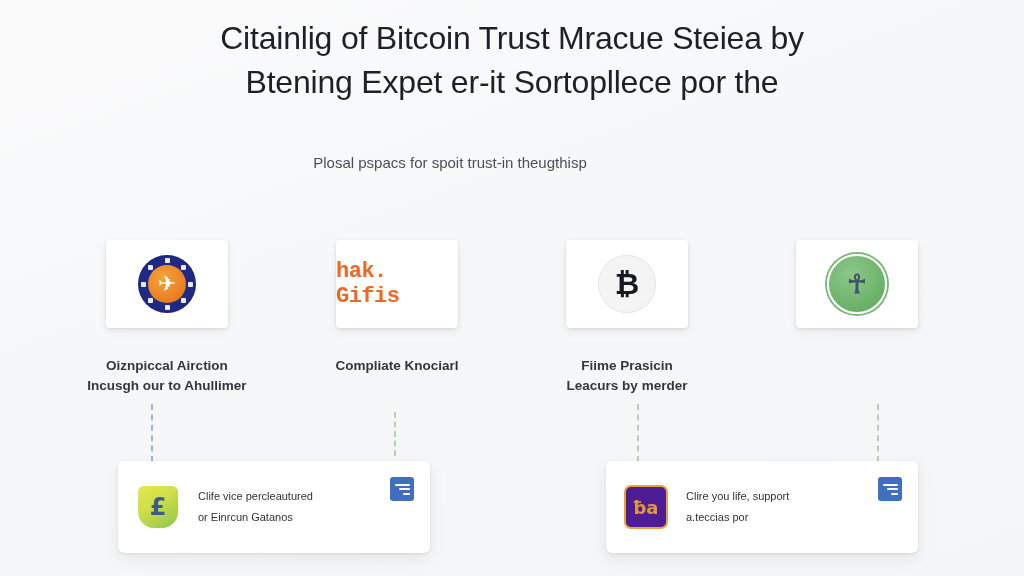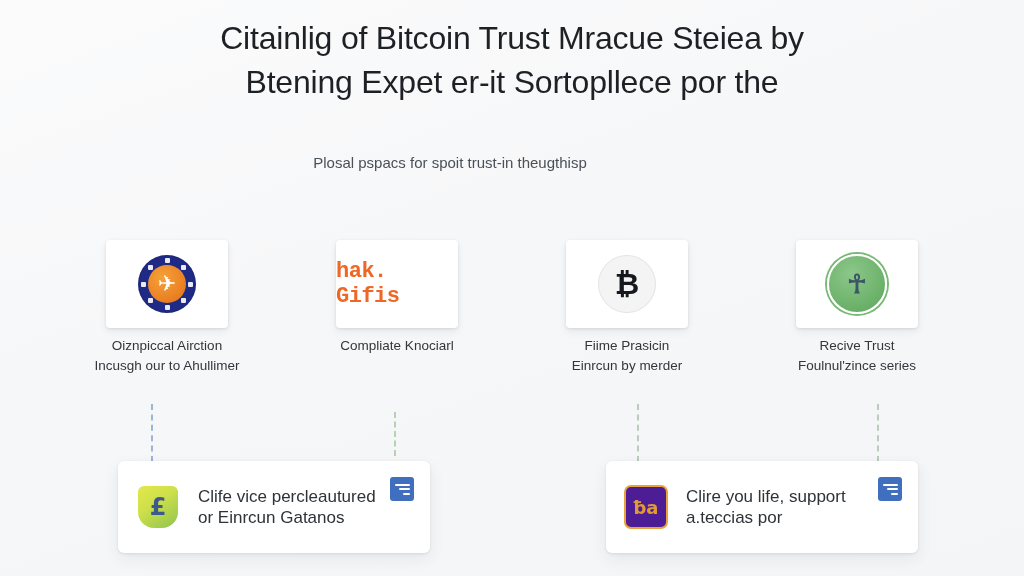--- a/index.html
+++ b/index.html
@@ -69,26 +69,26 @@
     height: 88px;
     background: #ffffff;
     border-radius: 4px;
     box-shadow: 0 1px 3px rgba(30,40,55,0.12), 0 4px 10px rgba(30,40,55,0.06);
     display: flex;
     align-items: center;
     justify-content: center;
     overflow: hidden;
   }
   .caption {
-    margin-top: 8px;
+    margin-top: 28px;
     text-align: center;
     font-size: 13.5px;
     line-height: 20px;
     color: #32373d;
-    font-weight: 400;
+    font-weight: 700;
     white-space: pre-line;
   }
 
   
   .olympic-logo {
     width: 58px;
     height: 58px;
     border-radius: 50%;
     background: #1f2a86;
     position: relative;
@@ -223,21 +223,21 @@
     background: #4c1d95;
     display: flex;
     align-items: center;
     justify-content: center;
     color: #e09a38;
     font-size: 18px;
     font-weight: 700;
     font-family: "DejaVu Sans", sans-serif;
   }
   .panel-text {
-    font-size: 17px;
+    font-size: 11px;
     line-height: 21px;
     color: #2e3338;
     font-weight: 500;
     white-space: pre-line;
   }
   .doc-icon {
     position: absolute;
     top: 16px;
     right: 16px;
     width: 24px;
@@ -301,29 +301,27 @@
         <div class="wordmark">hak. Gifis</div>
       </div>
       <div class="caption">Compliate Knociarl</div>
     </div>
 
     <div class="col">
       <div class="icon-card">
         <div class="btc-badge">₿</div>
       </div>
       <div class="caption">Fiime Prasicin
-Einrcun by merder</div>
+Leacurs by merder</div>
     </div>
 
     <div class="col">
       <div class="icon-card">
         <div class="green-badge">☥</div>
       </div>
-      <div class="caption">Recive Trust
-Foulnul'zince series</div>
     </div>
 
   </div>
 
   <div class="connector" style="left:151px; top:404px; height:58px;"></div>
   <div class="connector green" style="left:394px; top:412px; height:44px;"></div>
   <div class="connector sage" style="left:637px; top:404px; height:58px;"></div>
   <div class="connector sage" style="left:877px; top:404px; height:58px;"></div>
 
   <div class="panel" style="left:118px; top:461px; width:312px;">

